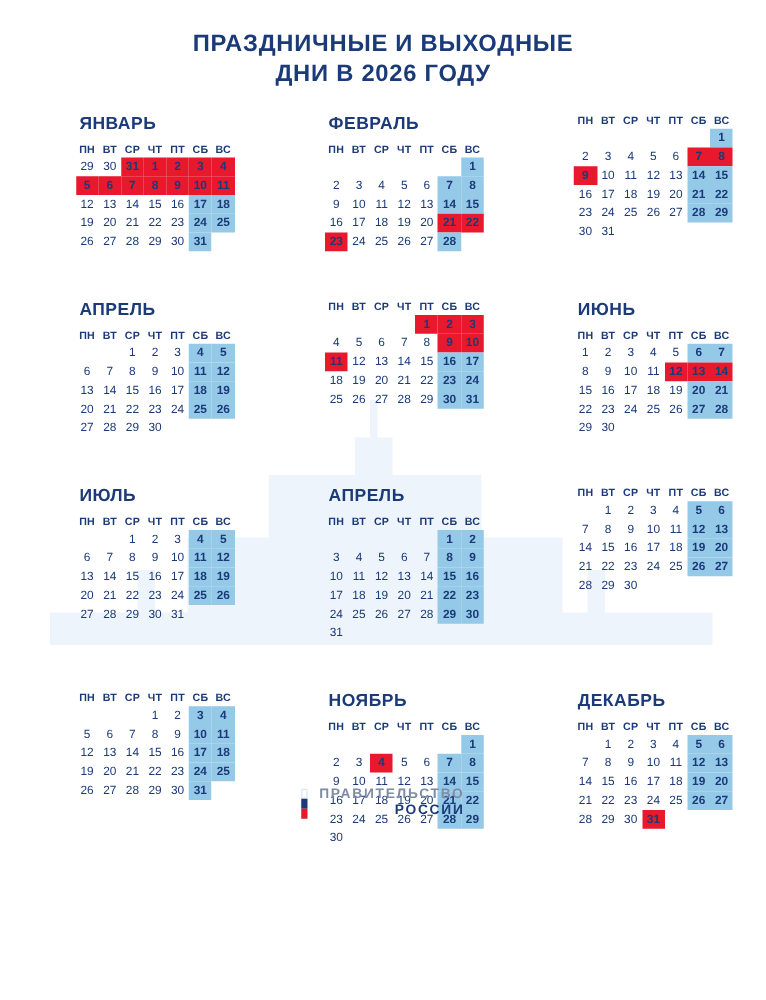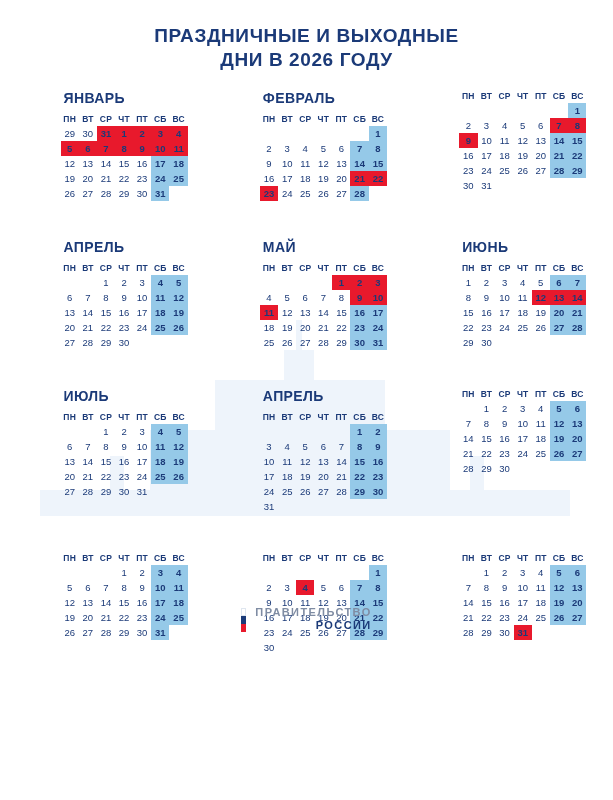--- a/index.html
+++ b/index.html
@@ -424,21 +424,20 @@
               <td>29</td>
               <td>30</td>
               <td class="empty"></td>
               <td class="empty"></td>
               <td class="empty"></td>
             </tr>
           </tbody>
         </table>
       </div>
       <div class="month">
-        <div class="month-name">МАЙ</div>
         <table class="cal">
           <thead>
             <tr>
               <th class="wk">ПН</th>
               <th class="wk">ВТ</th>
               <th class="wk">СР</th>
               <th class="wk">ЧТ</th>
               <th class="wk">ПТ</th>
               <th class="wk">СБ</th>
               <th class="wk">ВС</th>
@@ -809,20 +808,21 @@
               <td>28</td>
               <td>29</td>
               <td>30</td>
               <td class="weekend">31</td>
               <td class="empty"></td>
             </tr>
           </tbody>
         </table>
       </div>
       <div class="month">
+        <div class="month-name">НОЯБРЬ</div>
         <table class="cal">
           <thead>
             <tr>
               <th class="wk">ПН</th>
               <th class="wk">ВТ</th>
               <th class="wk">СР</th>
               <th class="wk">ЧТ</th>
               <th class="wk">ПТ</th>
               <th class="wk">СБ</th>
               <th class="wk">ВС</th>
@@ -880,20 +880,21 @@
               <td class="empty"></td>
               <td class="empty"></td>
               <td class="empty"></td>
               <td class="empty"></td>
               <td class="empty"></td>
             </tr>
           </tbody>
         </table>
       </div>
       <div class="month">
+        <div class="month-name">ДЕКАБРЬ</div>
         <table class="cal">
           <thead>
             <tr>
               <th class="wk">ПН</th>
               <th class="wk">ВТ</th>
               <th class="wk">СР</th>
               <th class="wk">ЧТ</th>
               <th class="wk">ПТ</th>
               <th class="wk">СБ</th>
               <th class="wk">ВС</th>

